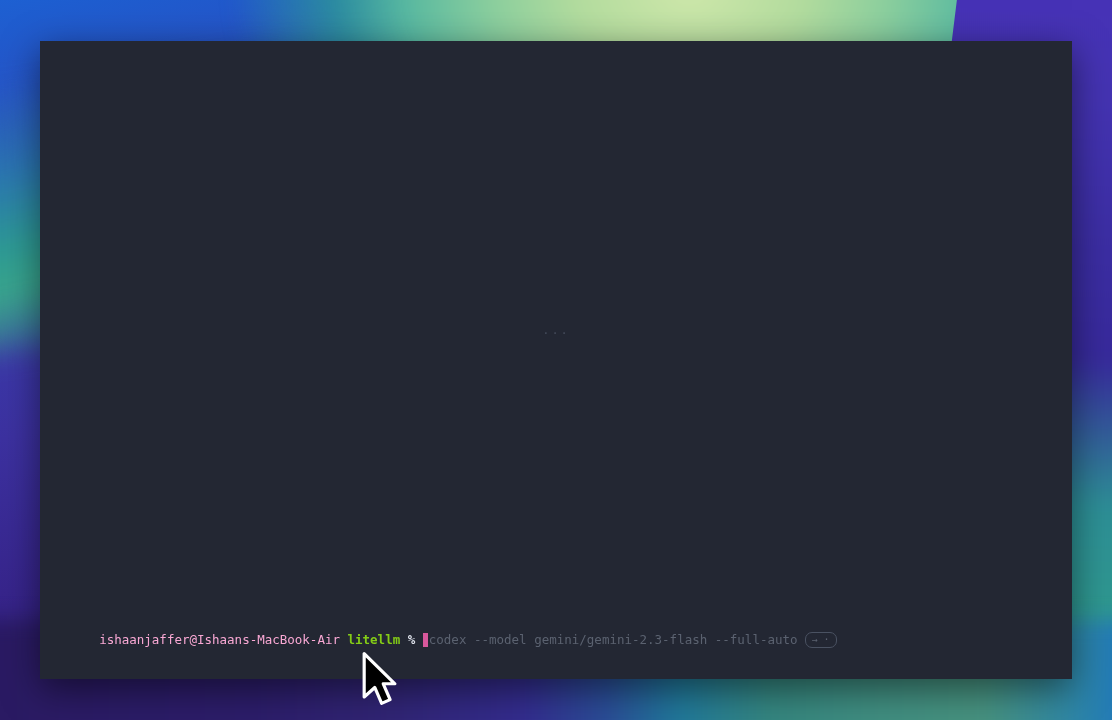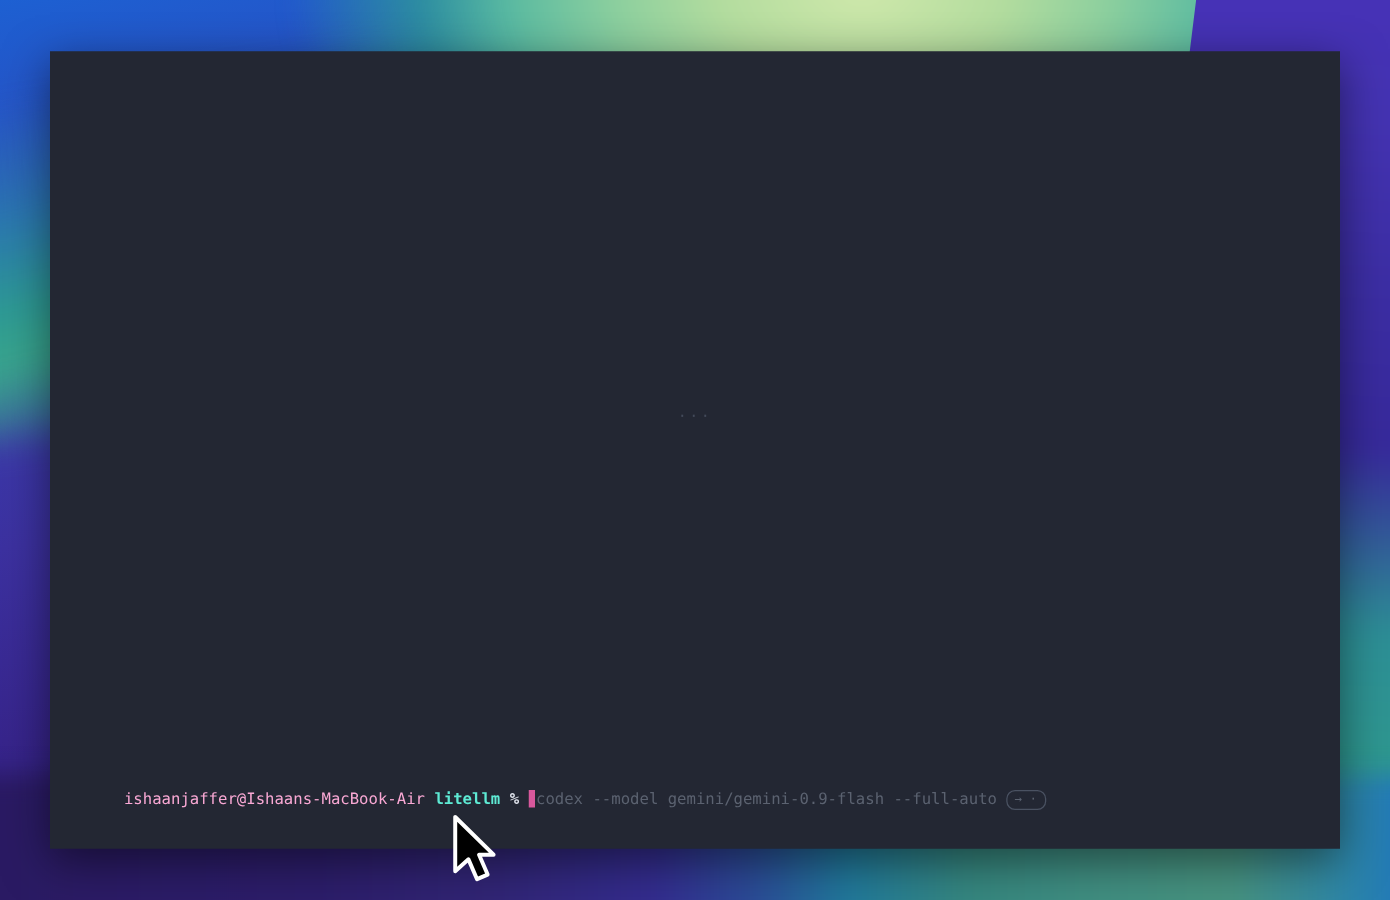--- a/index.html
+++ b/index.html
@@ -73,21 +73,21 @@
   }
   .prompt-line {
     position: absolute;
     left: 14px; bottom: 15px; right: 10px;
     font-size: 12.5px;
     line-height: 16px;
     white-space: pre;
     color: #c9ced9;
   }
   .prompt-user-host { color: #f9a8d4; }
-  .prompt-directory { color: #5eead4; font-weight: bold; }
+  .prompt-directory { color: #84cc16; font-weight: bold; }
   .prompt-symbol { color: #dfe3ec; font-weight: bold; }
   .caret {
     display: inline-block;
     width: 5px; height: 14px;
     margin: 0 1px -3px 0;
     background: #d8589c;
   }
   .prompt-suggestion { color: #5b6270; }
   .hint-badge {
     display: inline-block;
@@ -118,21 +118,21 @@
   <div class="wp wp-left-teal"></div>
   <div class="wp wp-fan"></div>
   <div class="wp wp-right"></div>
   <div class="wp wp-bottom"></div>
 
   <div class="terminal">
 
     <div class="loading-dots">···</div>
 
     <div class="prompt-line">
-      <span class="prompt-user-host">ishaanjaffer@Ishaans-MacBook-Air</span><span> </span><span class="prompt-directory">litellm</span><span> </span><span class="prompt-symbol">%</span><span> </span><span class="caret"></span><span class="prompt-suggestion">codex --model gemini/gemini-0.9-flash --full-auto</span><span class="hint-badge">→ ·</span>
+      <span class="prompt-user-host">ishaanjaffer@Ishaans-MacBook-Air</span><span> </span><span class="prompt-directory">litellm</span><span> </span><span class="prompt-symbol">%</span><span> </span><span class="caret"></span><span class="prompt-suggestion">codex --model gemini/gemini-2.3-flash --full-auto</span><span class="hint-badge">→ ·</span>
     </div>
 
   </div>
 
   <svg class="mouse-pointer" viewBox="0 0 34 52" xmlns="http://www.w3.org/2000/svg">
     <path d="M3 2 L3 43 L13 34 L19.5 49 L27.5 45.5 L21 30.5 L32 30.5 Z" fill="#000000" stroke="#ffffff" stroke-width="3" stroke-linejoin="round"></path>
   </svg>
 
 </div>
 

